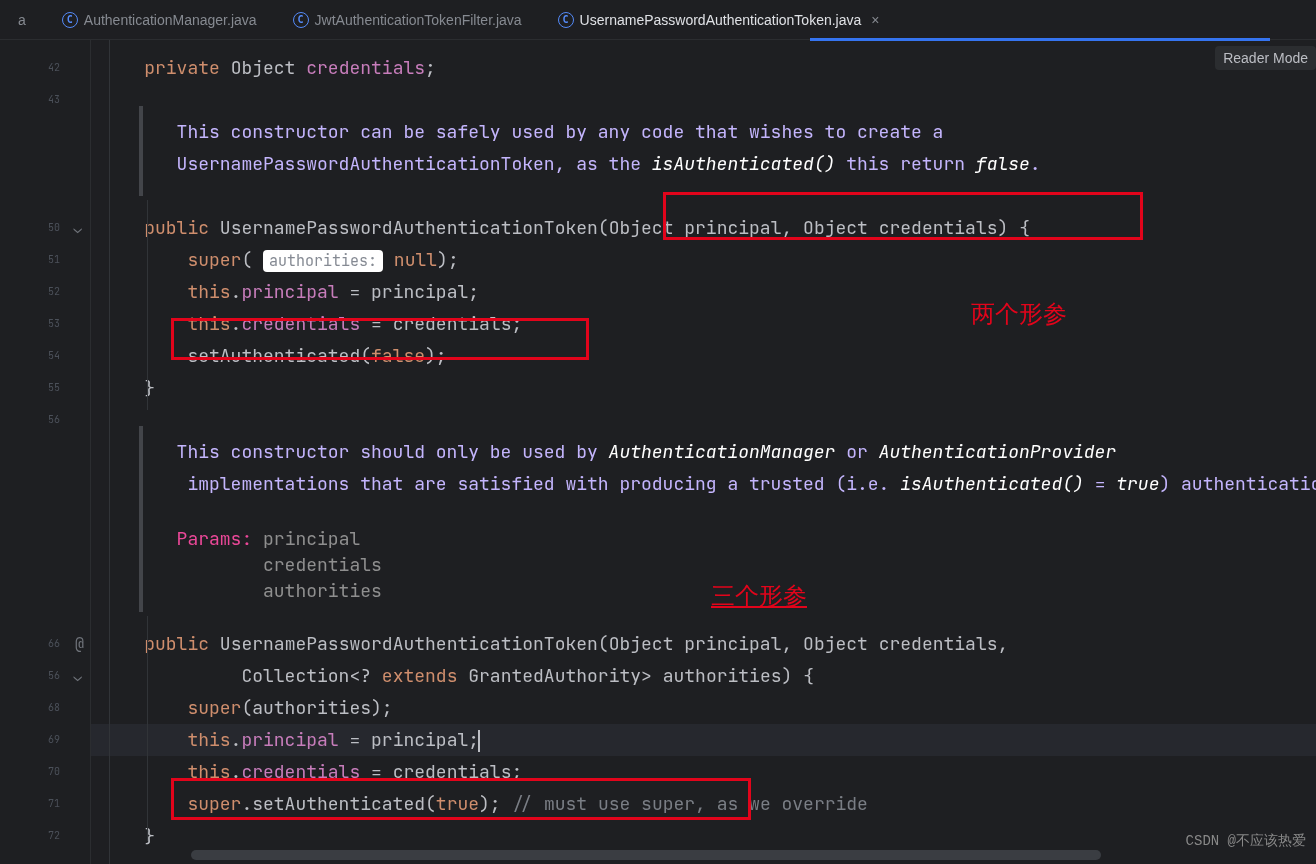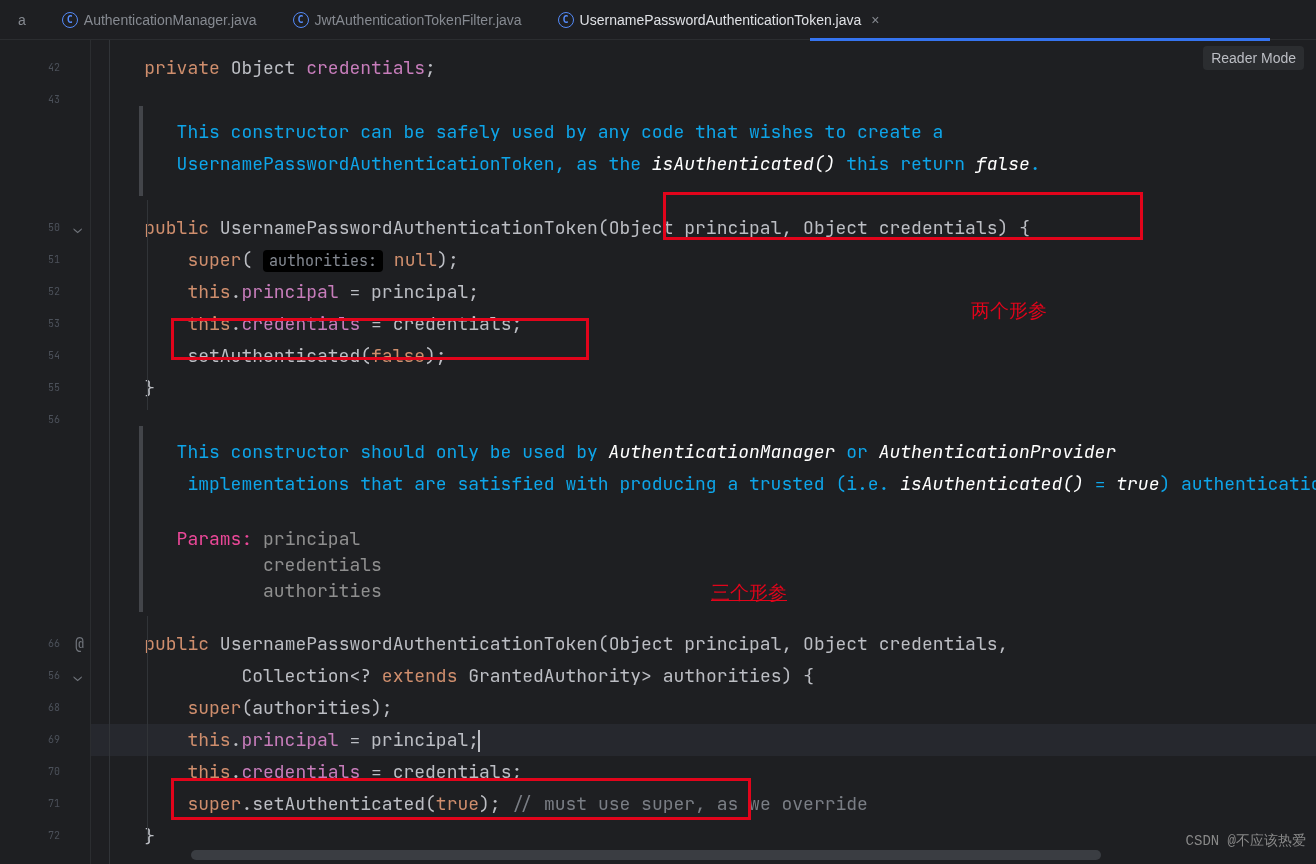--- a/index.html
+++ b/index.html
@@ -34,21 +34,21 @@
   }
   .tab-icon {
     width: 16px; height: 16px; border-radius: 50%;
     border: 1.5px solid #548af7; display:inline-flex;
     align-items:center; justify-content:center;
     font-size:10px; color:#548af7; font-family:monospace;
     font-weight:bold;
   }
   .tab-close { color:#868a91; font-size:14px; margin-left:4px;}
   .reader-mode {
-    position:absolute; top:46px; right:12px;
+    position:absolute; top:46px; right:0;
     color:#bcbec4; font-size:14px;
     font-family:-apple-system,"Segoe UI",sans-serif;
     background:#2b2d30; padding:4px 8px; border-radius:4px;
   }
   .editor {
     display:flex; height:calc(100% - 40px);
     position:relative;
   }
   .gutter {
     width:90px; flex-shrink:0; padding-top:12px;
@@ -68,26 +68,26 @@
     border-left:1px solid #2b2d30;
   }
   .line { height:32px; line-height:32px; white-space:pre; padding-left:10px; font-size:18px;}
   .line.current { background:#26282e; }
   .indent-guide {
     position:absolute; top:0; bottom:0; width:1px; background:#313438;
   }
   .g1{left:18px;} .g2{left:56px;}
   .kw{color:#cf8e6d;} .typ{color:#bcbec4;} .fld{color:#c77dbb;}
   .mth{color:#56a8f5;} .cmt{color:#7a7e85;} .pun{color:#bcbec4;}
-  .hint{background:#000000;color:#858a93;padding:1px 6px;border-radius:4px;font-size:15px;margin-top:28px;}
-  .doc{color:#0ea5e9;} .doc-link{color:#ffffff; font-style:italic;}
+  .hint{background:#ffffff;color:#858a93;padding:1px 6px;border-radius:4px;font-size:15px;margin-top:28px;}
+  .doc{color:#c4b5fd;} .doc-link{color:#ffffff; font-style:italic;}
   .doc-par{color:#ec4899;}
   .docbar{ position:absolute; width:4px; background:#43454a; left:48px;}
   .redbox{ position:absolute; border:3px solid #e2041b; pointer-events:none;}
-  .annot{ position:absolute; color:#e2041b; font-size:19px; font-family:"Microsoft YaHei","PingFang SC",sans-serif; pointer-events:none;}
+  .annot{ position:absolute; color:#e2041b; font-size:24px; font-family:"Microsoft YaHei","PingFang SC",sans-serif; pointer-events:none;}
   .hscroll{position:absolute;bottom:4px;left:100px;right:10px;height:10px;background:transparent;}
   .hscroll .thumb{position:absolute;left:0;width:910px;height:100%;background:#3a3d42;border-radius:5px;}
   .caret{display:inline-block;width:2px;height:22px;background:#bcbec4;vertical-align:middle;margin-left:-1px;}
   .watermark{position:absolute;right:10px;bottom:14px;color:#888;font-size:14px;font-family:Liberation Mono, monospace;}
 </style>
 </head>
 <body>
 
 <div class="tabs">
   <div class="tab">

